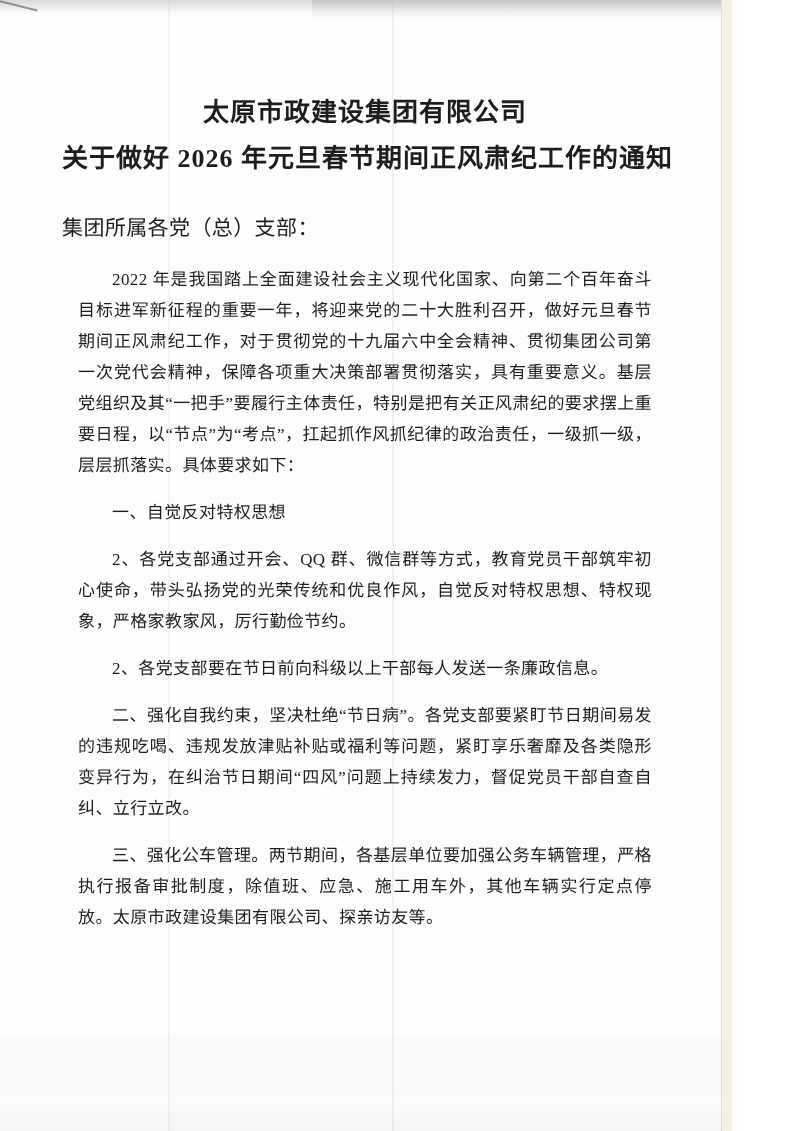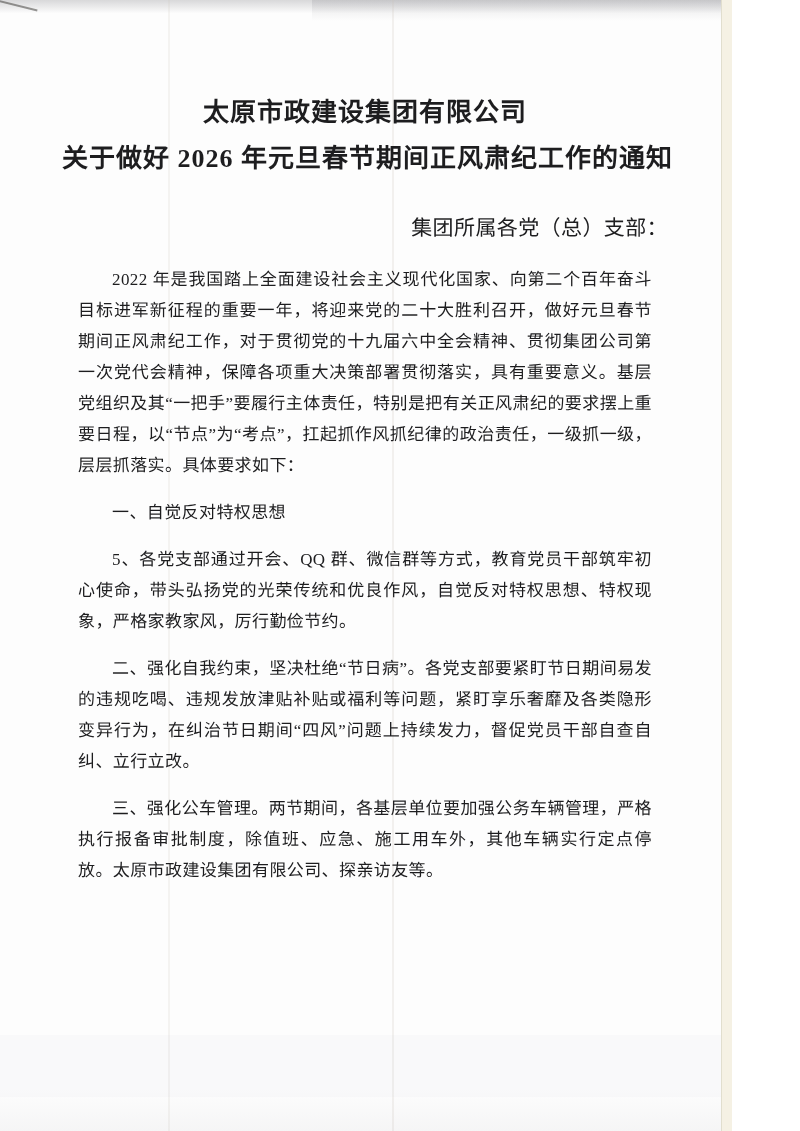--- a/index.html
+++ b/index.html
@@ -82,21 +82,20 @@
     text-align: center;
     letter-spacing: 1px;
     white-space: nowrap;
   }
   .doc-title.first { margin-top: 90px; }
   .salutation {
     margin: 27px 0 0 0;
     font-size: 21px;
     line-height: 39px;
     letter-spacing: 0.4px;
-    text-align: right;
   }
   .para {
     margin: 16px;
     font-size: 17px;
     line-height: 31px;
     letter-spacing: 0.4px;
     text-align: justify;
     text-indent: 2em;
   }
 </style>
@@ -120,21 +119,22 @@
     <h1 class="doc-title first">太原市政建设集团有限公司</h1>
 
     <h1 class="doc-title">关于做好 2026 年元旦春节期间正风肃纪工作的通知</h1>
 
     <p class="salutation">集团所属各党（总）支部：</p>
 
     <p class="para">2022 年是我国踏上全面建设社会主义现代化国家、向第二个百年奋斗目标进军新征程的重要一年，将迎来党的二十大胜利召开，做好元旦春节期间正风肃纪工作，对于贯彻党的十九届六中全会精神、贯彻集团公司第一次党代会精神，保障各项重大决策部署贯彻落实，具有重要意义。基层党组织及其“一把手”要履行主体责任，特别是把有关正风肃纪的要求摆上重要日程，以“节点”为“考点”，扛起抓作风抓纪律的政治责任，一级抓一级，层层抓落实。具体要求如下：</p>
 
     <p class="para">一、自觉反对特权思想</p>
 
-    <p class="para">5、各党支部通过开会、QQ 群、微信群等方式，教育党员干部筑牢初心使命，带头弘扬党的光荣传统和优良作风，自觉反对特权思想、特权现象，严格家教家风，厉行勤俭节约。</p>
+    <p class="para">2、各党支部通过开会、QQ 群、微信群等方式，教育党员干部筑牢初心使命，带头弘扬党的光荣传统和优良作风，自觉反对特权思想、特权现象，严格家教家风，厉行勤俭节约。</p>
 
+    <p class="para">2、各党支部要在节日前向科级以上干部每人发送一条廉政信息。</p>
 
     <p class="para">二、强化自我约束，坚决杜绝“节日病”。各党支部要紧盯节日期间易发的违规吃喝、违规发放津贴补贴或福利等问题，紧盯享乐奢靡及各类隐形变异行为，在纠治节日期间“四风”问题上持续发力，督促党员干部自查自纠、立行立改。</p>
 
     <p class="para">三、强化公车管理。两节期间，各基层单位要加强公务车辆管理，严格执行报备审批制度，除值班、应急、施工用车外，其他车辆实行定点停放。太原市政建设集团有限公司、探亲访友等。</p>
 
   </div>
 </div>
 
 </body></html>

